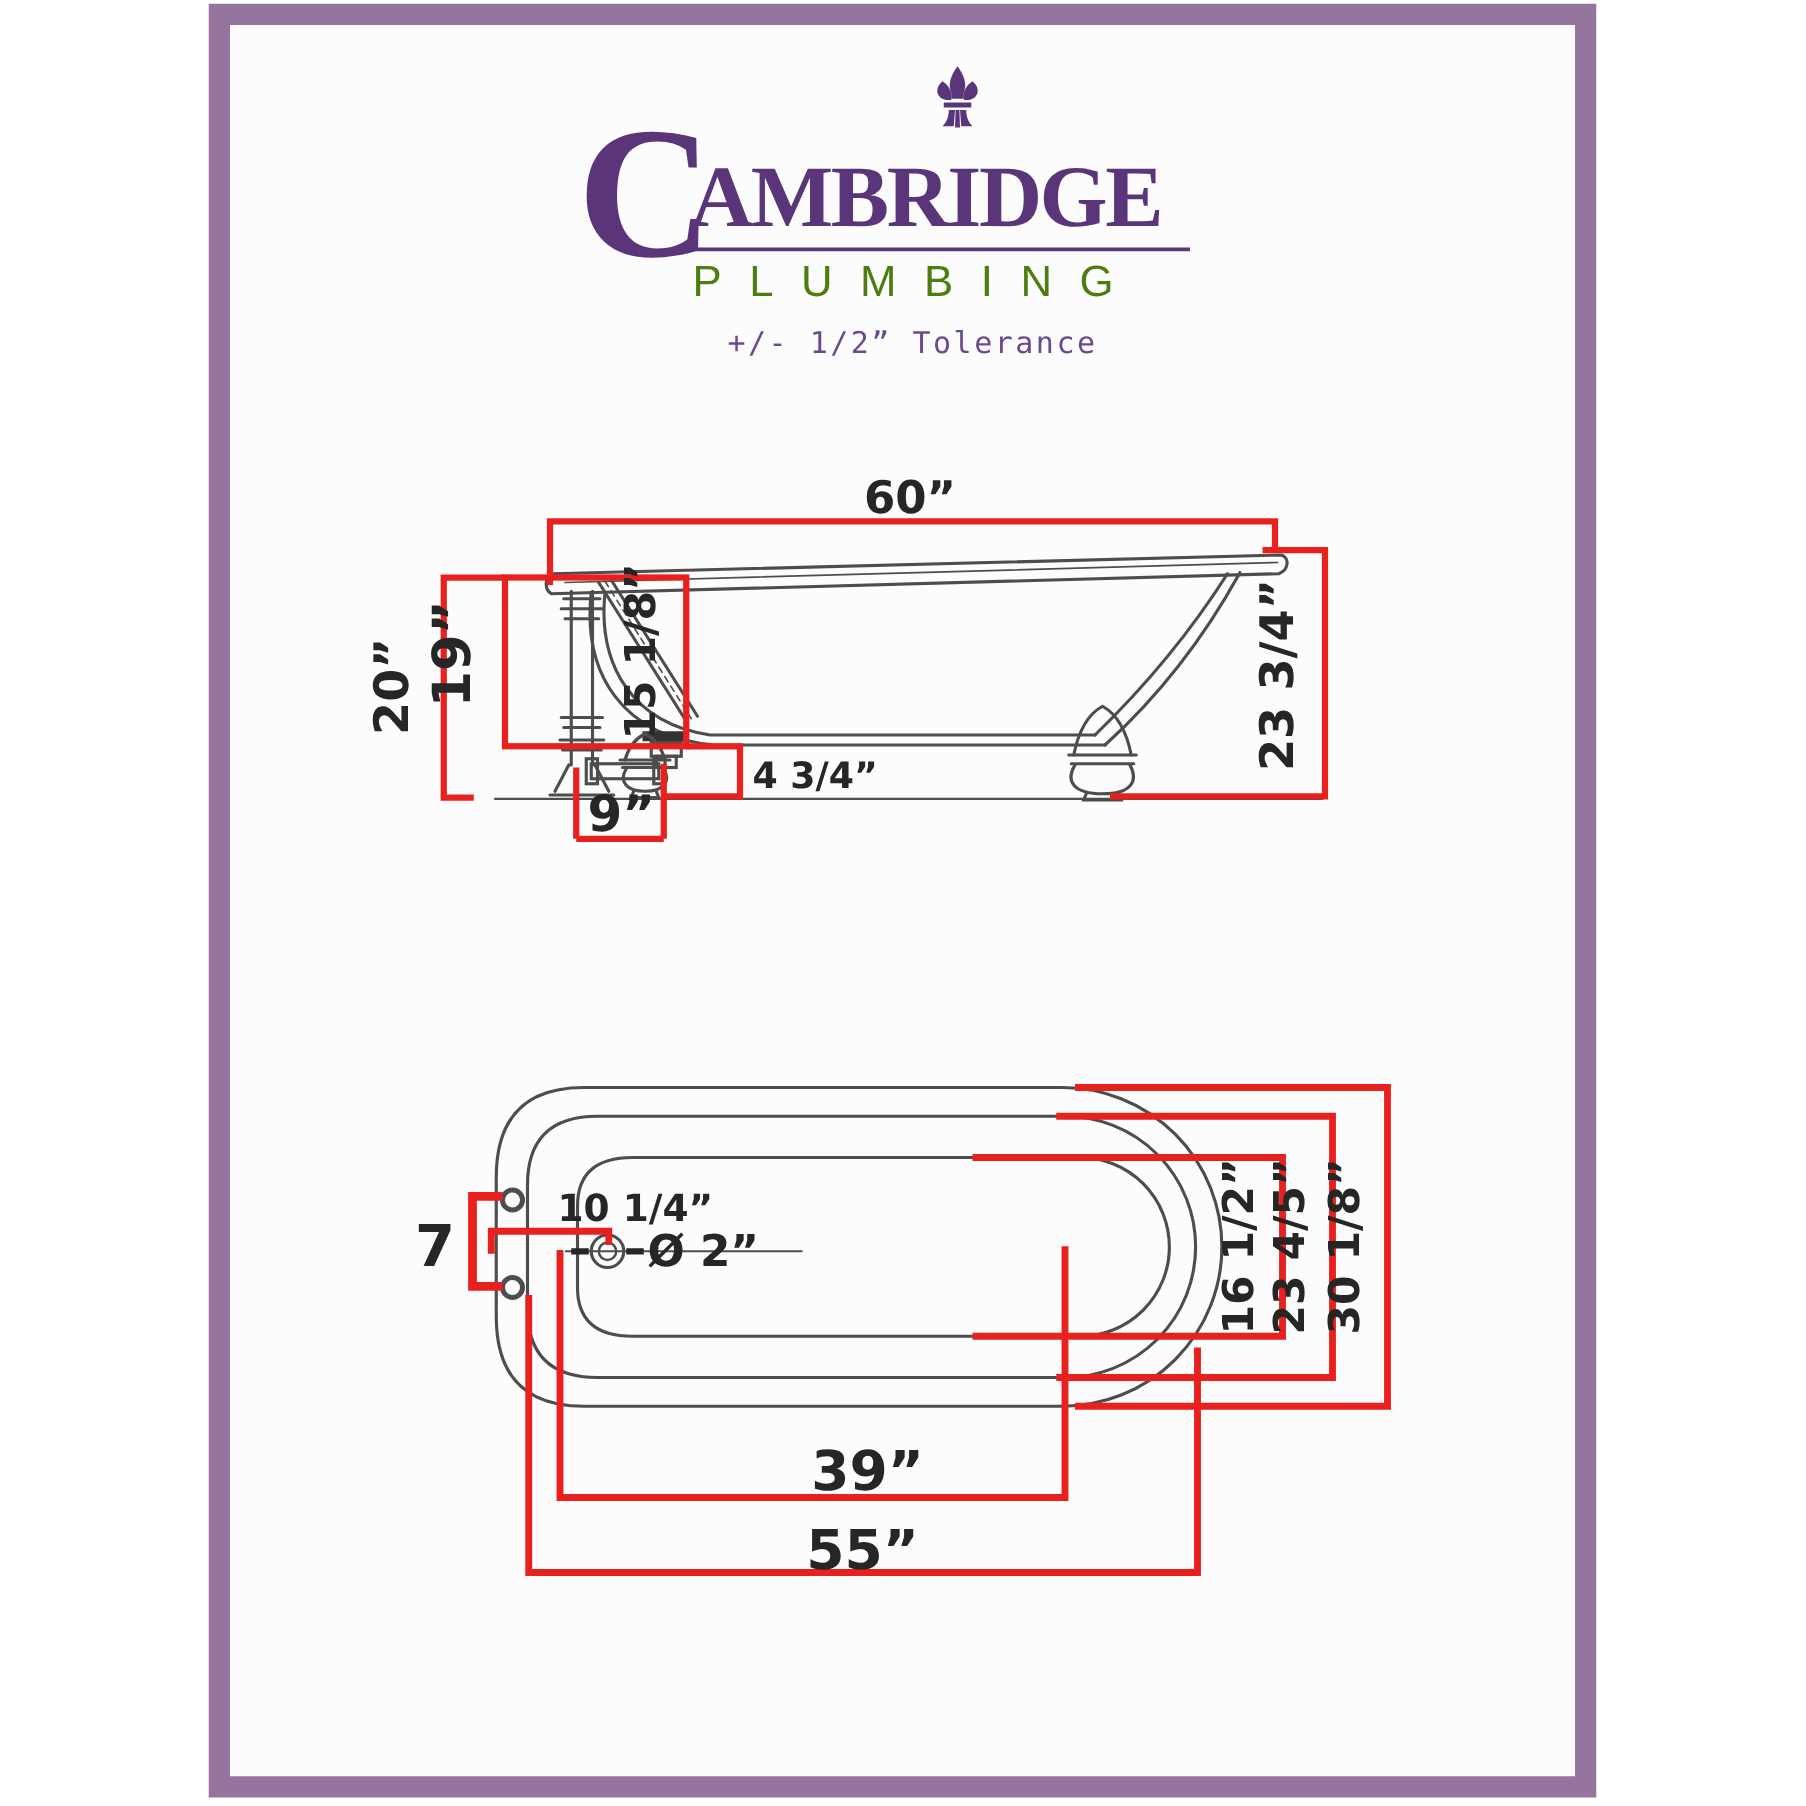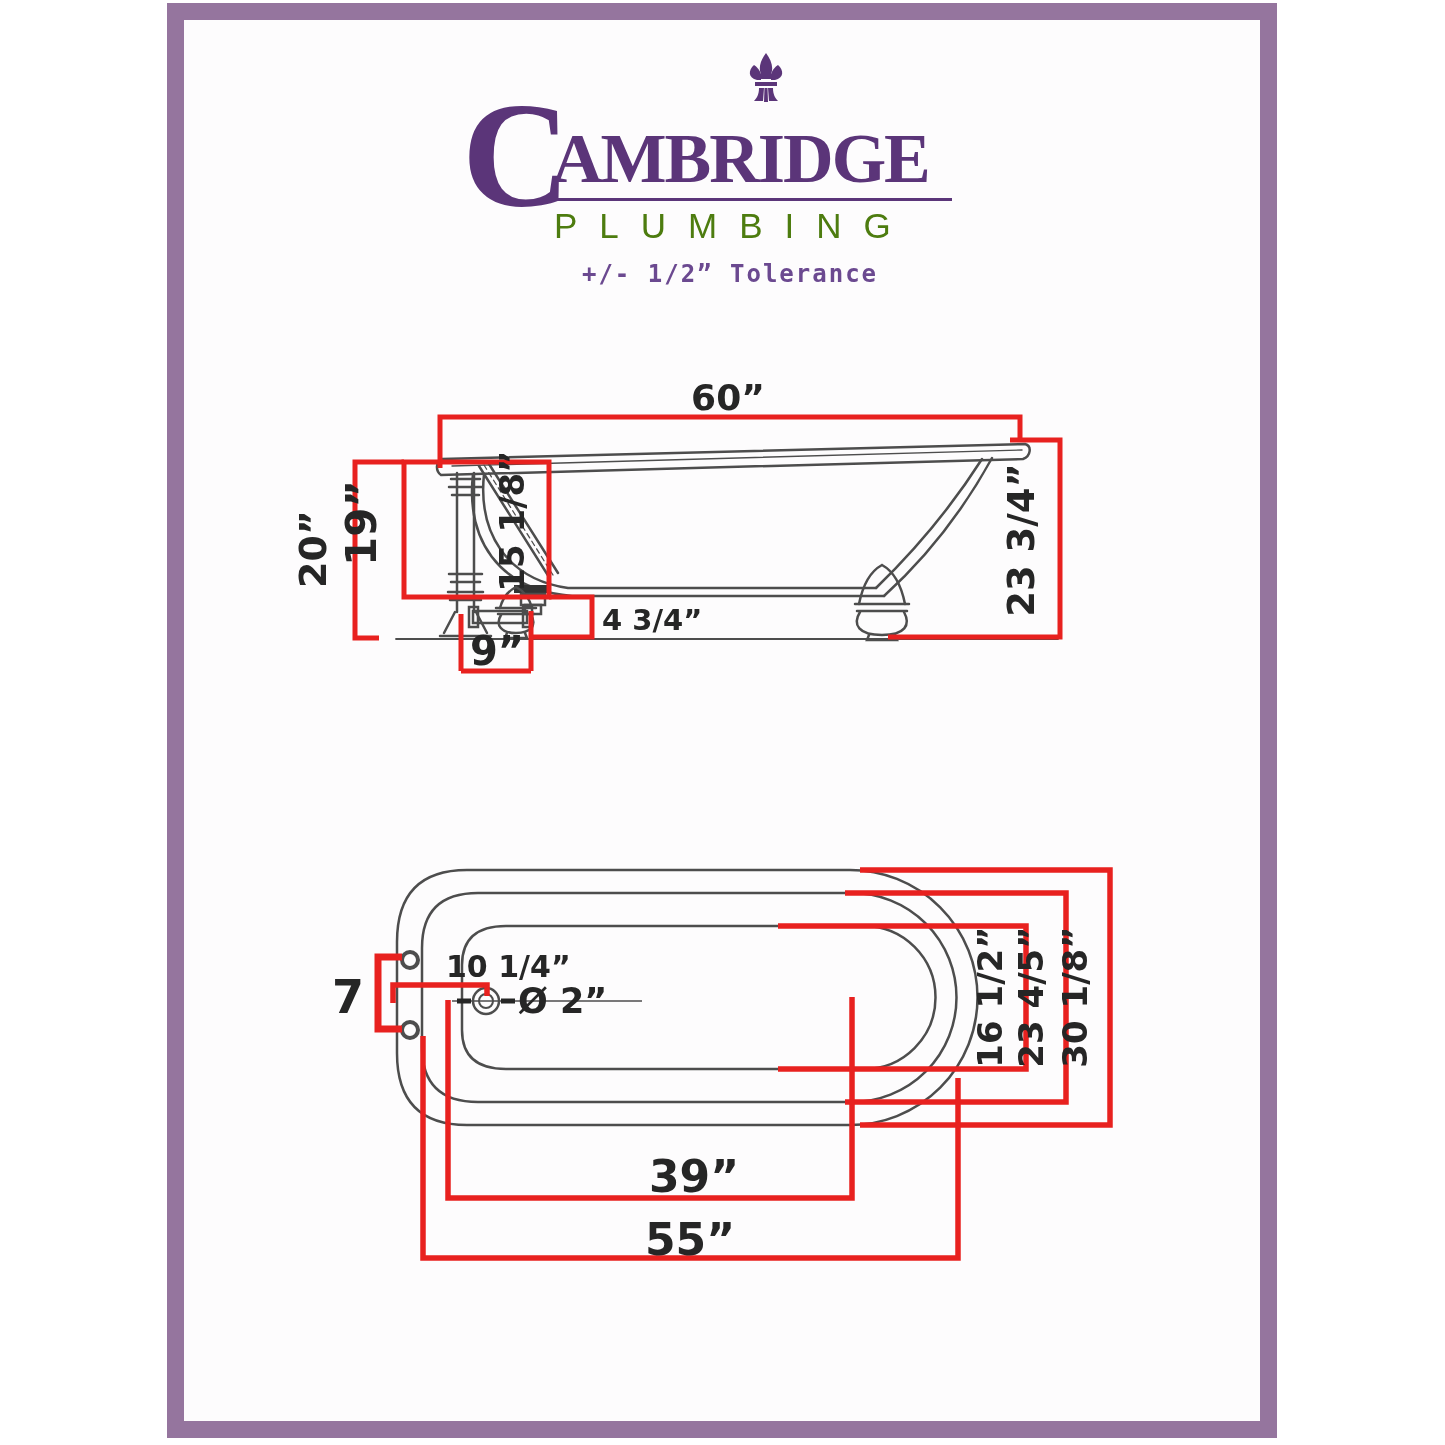--- a/index.html
+++ b/index.html
@@ -11,21 +11,21 @@
   .fleur{position:absolute;left:746px;top:52px;width:40px;height:52px;}
   .brand{position:absolute;left:462px;top:96px;height:130px;color:#5b3579;
          font-family:"Liberation Serif",serif;font-weight:bold;white-space:nowrap;}
   .c-init{position:absolute;left:0;top:-16px;font-size:150px;line-height:1;}
   .c-rest{position:absolute;left:90px;top:28px;font-size:70px;line-height:1;letter-spacing:-2px;}
   .brand-rule{position:absolute;left:548px;top:198px;width:404px;height:3px;background:#5b3579;}
   .brand-sub{position:absolute;left:554px;top:206px;font-family:"Liberation Sans",sans-serif;
              font-size:35px;letter-spacing:22px;color:#4d7c0f;}
   .tolerance{position:absolute;left:480px;top:260px;width:500px;text-align:center;
              font-family:"DejaVu Sans Mono",monospace;font-size:24px;letter-spacing:2px;
-             color:#6b4990;font-weight:bold;}
+             color:#6b4990;font-weight:normal;}
   
   .drawing{position:absolute;left:0;top:0;width:1445px;height:1445px;}
   .drawing text{font-family:"DejaVu Sans",sans-serif;font-weight:700;fill:#262626;}
 </style>
 </head>
 <body>
 
 <div class="canvas">
 
   <div class="frame"></div>

